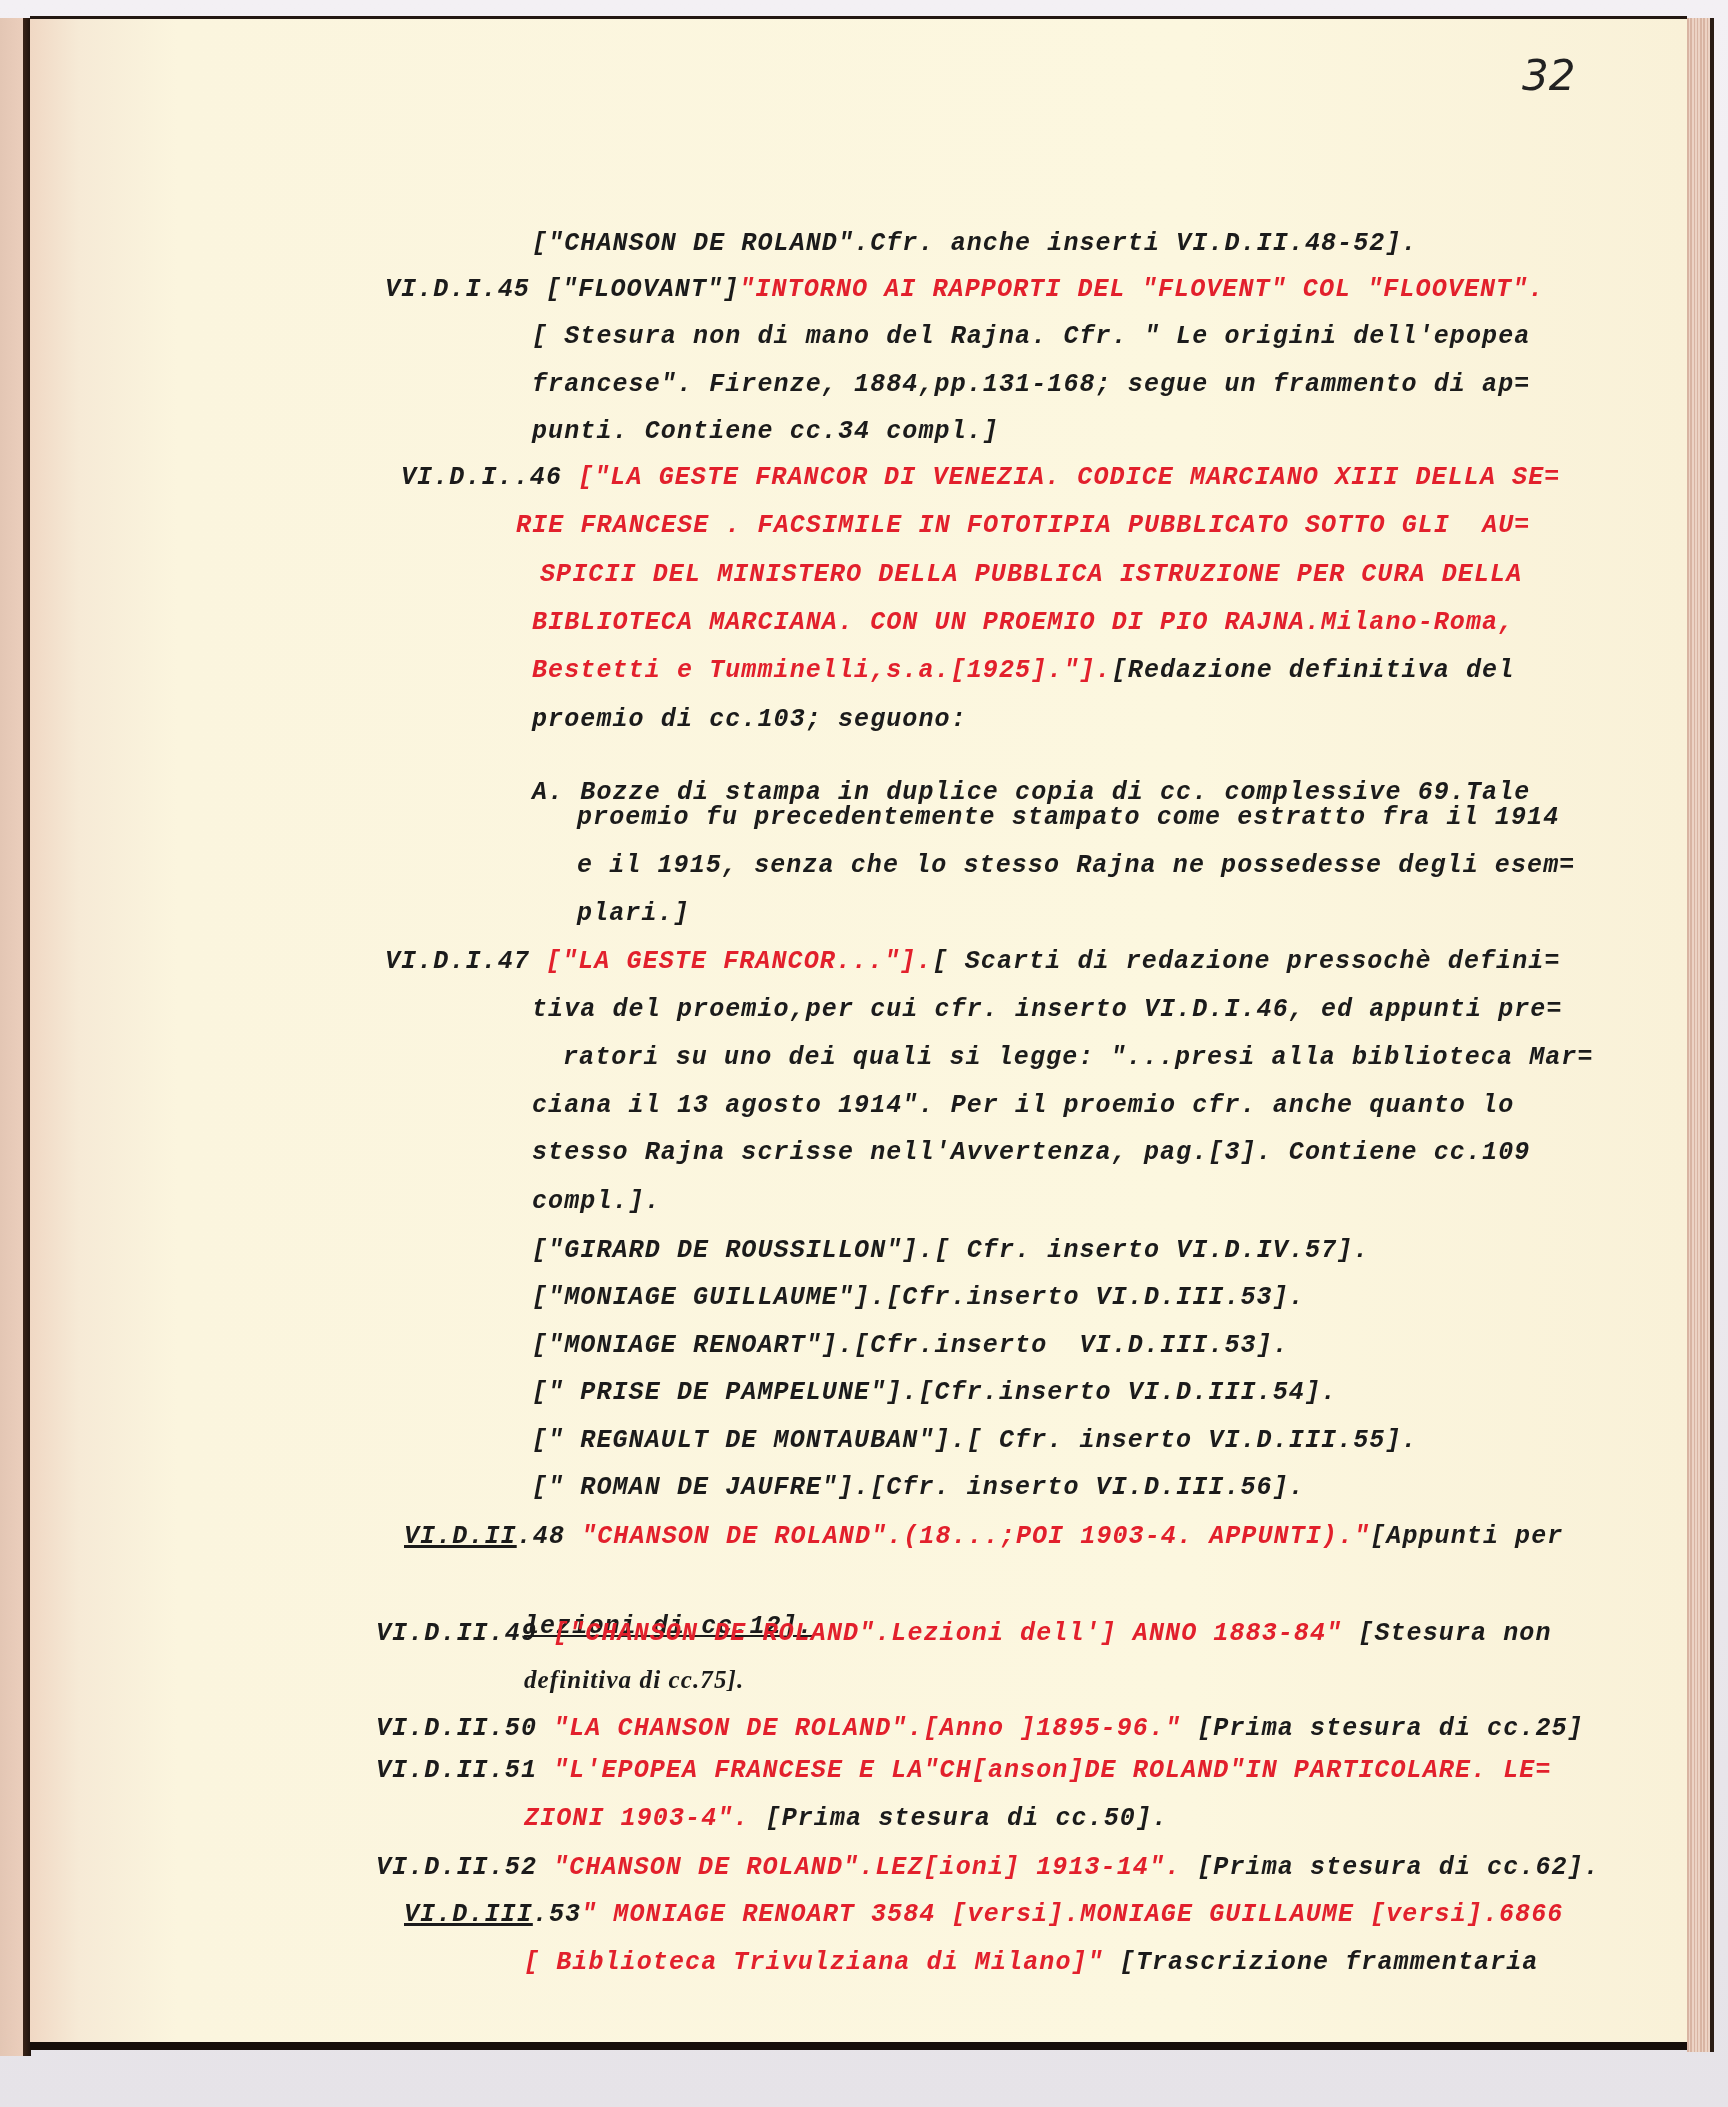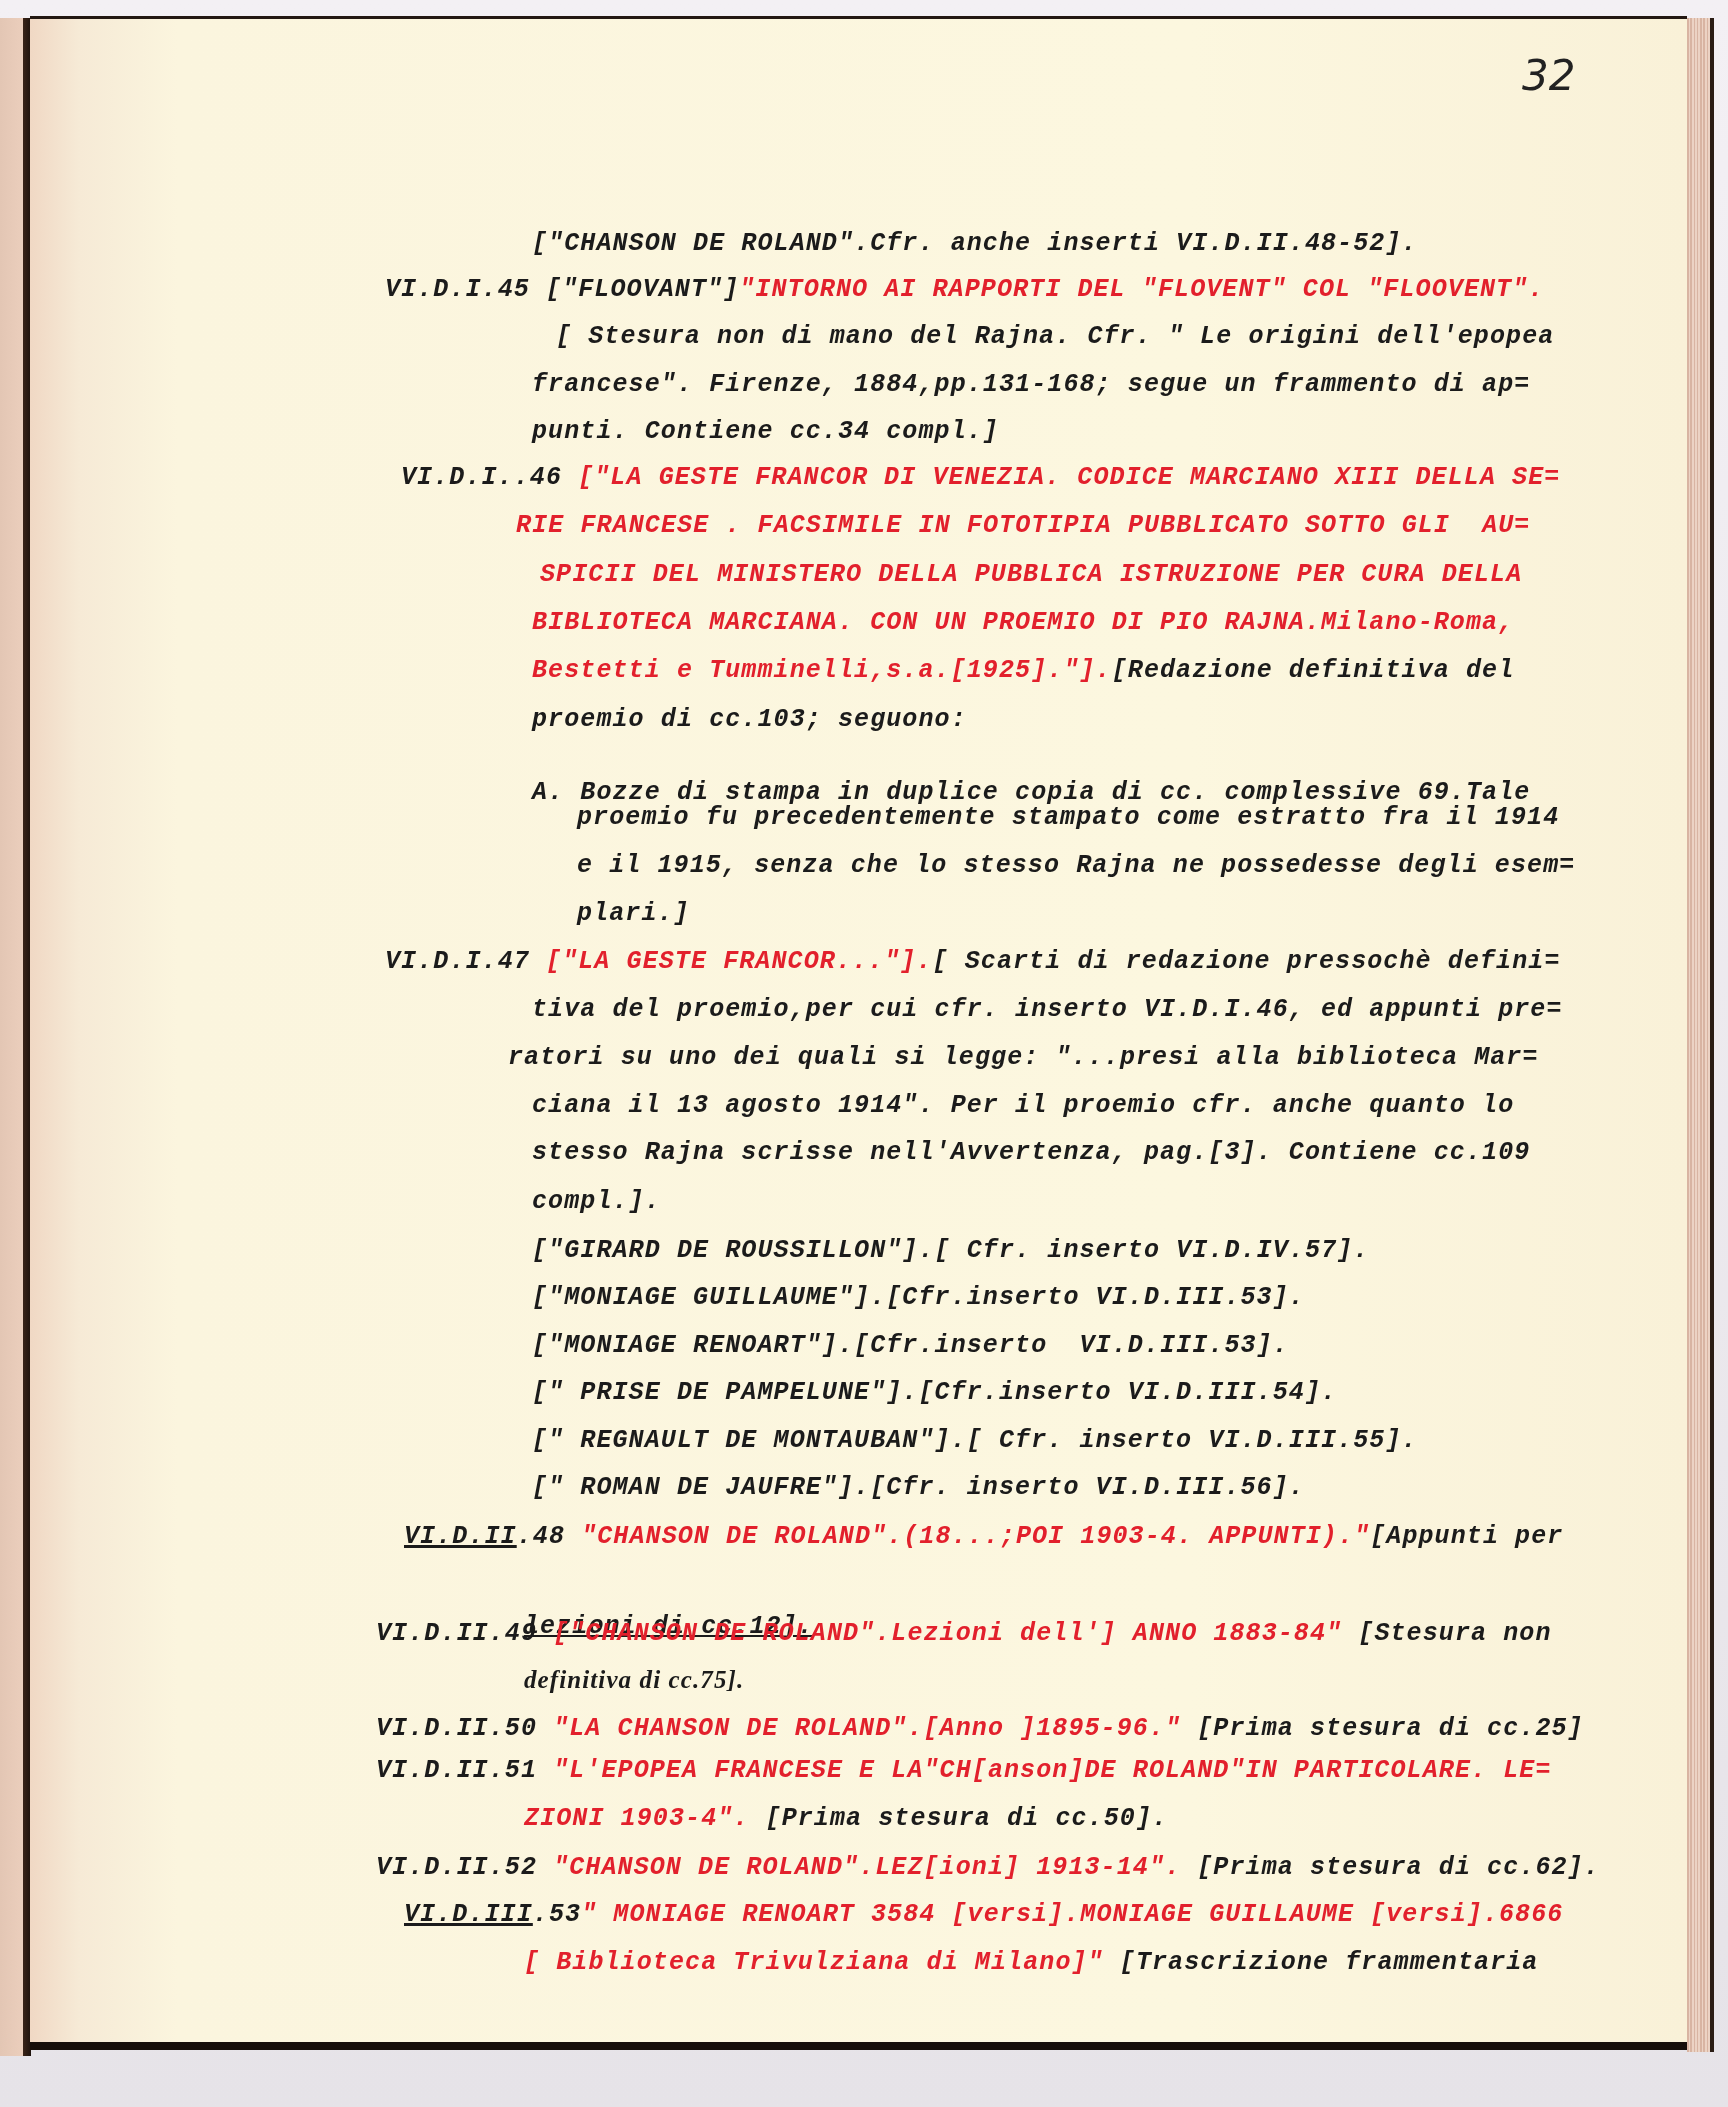--- a/index.html
+++ b/index.html
@@ -56,36 +56,36 @@
 <div class="prev-page-edge"></div>
 <div class="gutter-shadow"></div>
 <div class="page"></div>
 <div class="fore-edge"></div>
 
 <div class="page-number">32</div>
 
 <div id="text-lines">
   <div class="line" style="left:532px; top:229px;"><span class="blk">["CHANSON DE ROLAND".Cfr. anche inserti VI.D.II.48-52].</span></div>
   <div class="line" style="left:385px; top:275px;"><span class="blk">VI.D.I.45 </span><span class="blk">["FLOOVANT"]</span><span class="red">"INTORNO AI RAPPORTI DEL "FLOVENT" COL "FLOOVENT".</span></div>
-  <div class="line" style="left:556px; top:322px;"><span class="blk">[ Stesura non di mano del Rajna. Cfr. " Le origini dell'epopea</span></div>
+  <div class="line" style="left:532px; top:322px;"><span class="blk">[ Stesura non di mano del Rajna. Cfr. " Le origini dell'epopea</span></div>
   <div class="line" style="left:532px; top:370px;"><span class="blk">francese". Firenze, 1884,pp.131-168; segue un frammento di ap=</span></div>
   <div class="line" style="left:532px; top:417px;"><span class="blk">punti. Contiene cc.34 compl.]</span></div>
   <div class="line" style="left:401px; top:463px;"><span class="blk">VI.D.I..46 </span><span class="red">["LA GESTE FRANCOR DI VENEZIA. CODICE MARCIANO XIII DELLA SE=</span></div>
   <div class="line" style="left:516px; top:511px;"><span class="red">RIE FRANCESE . FACSIMILE IN FOTOTIPIA PUBBLICATO SOTTO GLI  AU=</span></div>
   <div class="line" style="left:540px; top:560px;"><span class="red">SPICII DEL MINISTERO DELLA PUBBLICA ISTRUZIONE PER CURA DELLA</span></div>
   <div class="line" style="left:532px; top:608px;"><span class="red">BIBLIOTECA MARCIANA. CON UN PROEMIO DI PIO RAJNA.Milano-Roma,</span></div>
   <div class="line" style="left:532px; top:656px;"><span class="red">Bestetti e Tumminelli,s.a.[1925]."].</span><span class="blk">[Redazione definitiva del</span></div>
   <div class="line" style="left:532px; top:705px;"><span class="blk">proemio di cc.103; seguono:</span></div>
   <div class="line" style="left:532px; top:778px;"><span class="blk">A. Bozze di stampa in duplice copia di cc. complessive 69.Tale</span></div>
   <div class="line" style="left:577px; top:803px;"><span class="blk">proemio fu precedentemente stampato come estratto fra il 1914</span></div>
   <div class="line" style="left:577px; top:851px;"><span class="blk">e il 1915, senza che lo stesso Rajna ne possedesse degli esem=</span></div>
   <div class="line" style="left:577px; top:899px;"><span class="blk">plari.]</span></div>
   <div class="line" style="left:385px; top:947px;"><span class="blk">VI.D.I.47 </span><span class="red">["LA GESTE FRANCOR..."].</span><span class="blk">[ Scarti di redazione pressochè defini=</span></div>
   <div class="line" style="left:532px; top:995px;"><span class="blk">tiva del proemio,per cui cfr. inserto VI.D.I.46, ed appunti pre=</span></div>
-  <div class="line" style="left:508px; top:1043px;"><span class="blk">ratori su uno dei quali si legge: "...presi alla biblioteca Mar=</span></div>
+  <div class="line" style="left:563px; top:1043px;"><span class="blk">ratori su uno dei quali si legge: "...presi alla biblioteca Mar=</span></div>
   <div class="line" style="left:532px; top:1091px;"><span class="blk">ciana il 13 agosto 1914". Per il proemio cfr. anche quanto lo</span></div>
   <div class="line" style="left:532px; top:1138px;"><span class="blk">stesso Rajna scrisse nell'Avvertenza, pag.[3]. Contiene cc.109</span></div>
   <div class="line" style="left:532px; top:1187px;"><span class="blk">compl.].</span></div>
   <div class="line" style="left:532px; top:1236px;"><span class="blk">["GIRARD DE ROUSSILLON"].[ Cfr. inserto VI.D.IV.57].</span></div>
   <div class="line" style="left:532px; top:1283px;"><span class="blk">["MONIAGE GUILLAUME"].[Cfr.inserto VI.D.III.53].</span></div>
   <div class="line" style="left:532px; top:1331px;"><span class="blk">["MONIAGE RENOART"].[Cfr.inserto  VI.D.III.53].</span></div>
   <div class="line" style="left:532px; top:1378px;"><span class="blk">[" PRISE DE PAMPELUNE"].[Cfr.inserto VI.D.III.54].</span></div>
   <div class="line" style="left:532px; top:1426px;"><span class="blk">[" REGNAULT DE MONTAUBAN"].[ Cfr. inserto VI.D.III.55].</span></div>
   <div class="line" style="left:532px; top:1473px;"><span class="blk">[" ROMAN DE JAUFRE"].[Cfr. inserto VI.D.III.56].</span></div>
   <div class="line" style="left:376px; top:1522px;"><span class="blk ul">VI.D.II</span><span class="blk">.48 </span><span class="red">"CHANSON DE ROLAND".(18...;POI 1903-4. APPUNTI)."</span><span class="blk">[Appunti per</span></div>

